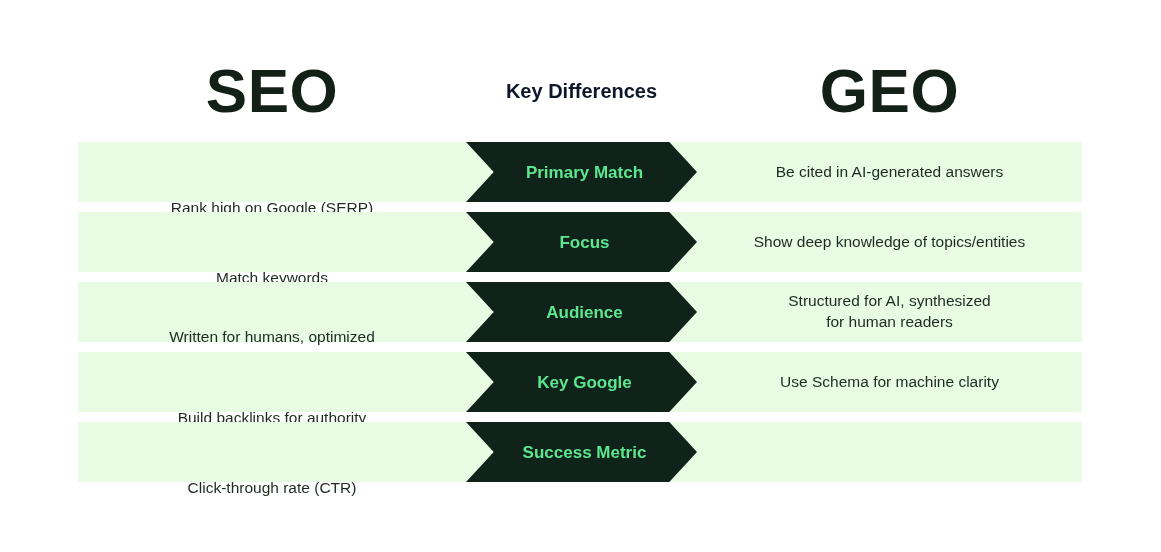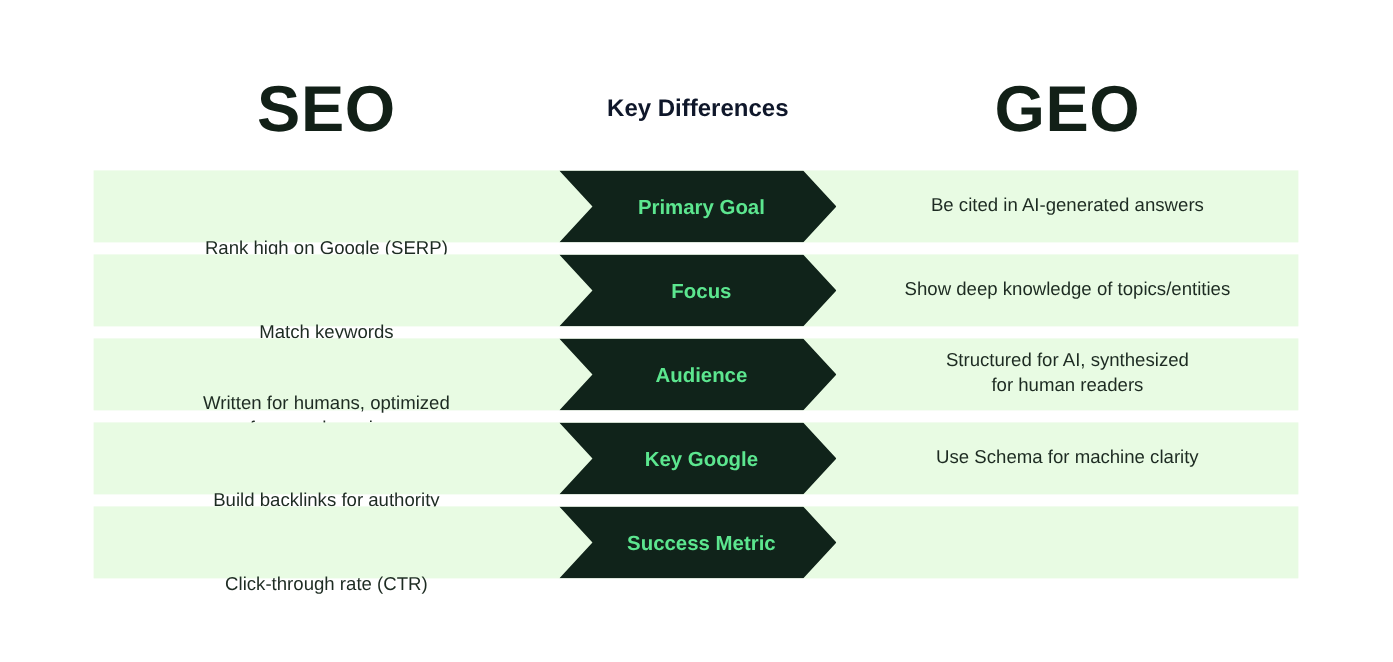--- a/index.html
+++ b/index.html
@@ -36,21 +36,21 @@
     display: flex;
     align-items: center;
     justify-content: center;
     height: 78px;
   }
   .header-left  { left: 0px;   width: 388px; }
   .header-mid   { left: 388px; width: 231px; }
   .header-right { left: 619px; width: 385px; }
 
   .title-big {
-    font-size: 54px;
+    font-size: 62px;
     font-weight: 700;
     letter-spacing: 0.5px;
     color: #122017;
     line-height: 1;
   }
   .title-mid {
     font-size: 20px;
     font-weight: 700;
     color: #0f172a;
     line-height: 1;
@@ -127,21 +127,21 @@
     <div class="header-col header-right">
       <span class="title-big">GEO</span>
     </div>
   </div>
 
   <div class="rows">
 
     <div class="row">
       <div class="cell cell-left">Rank high on Google (SERP)</div>
       <div class="badge">
-        <span class="badge-label">Primary Goal</span>
+        <span class="badge-label">Primary Match</span>
       </div>
       <div class="cell cell-right">Be cited in AI-generated answers</div>
     </div>
 
     <div class="row">
       <div class="cell cell-left">Match keywords</div>
       <div class="badge">
         <span class="badge-label">Focus</span>
       </div>
       <div class="cell cell-right">Show deep knowledge of topics/entities</div>

